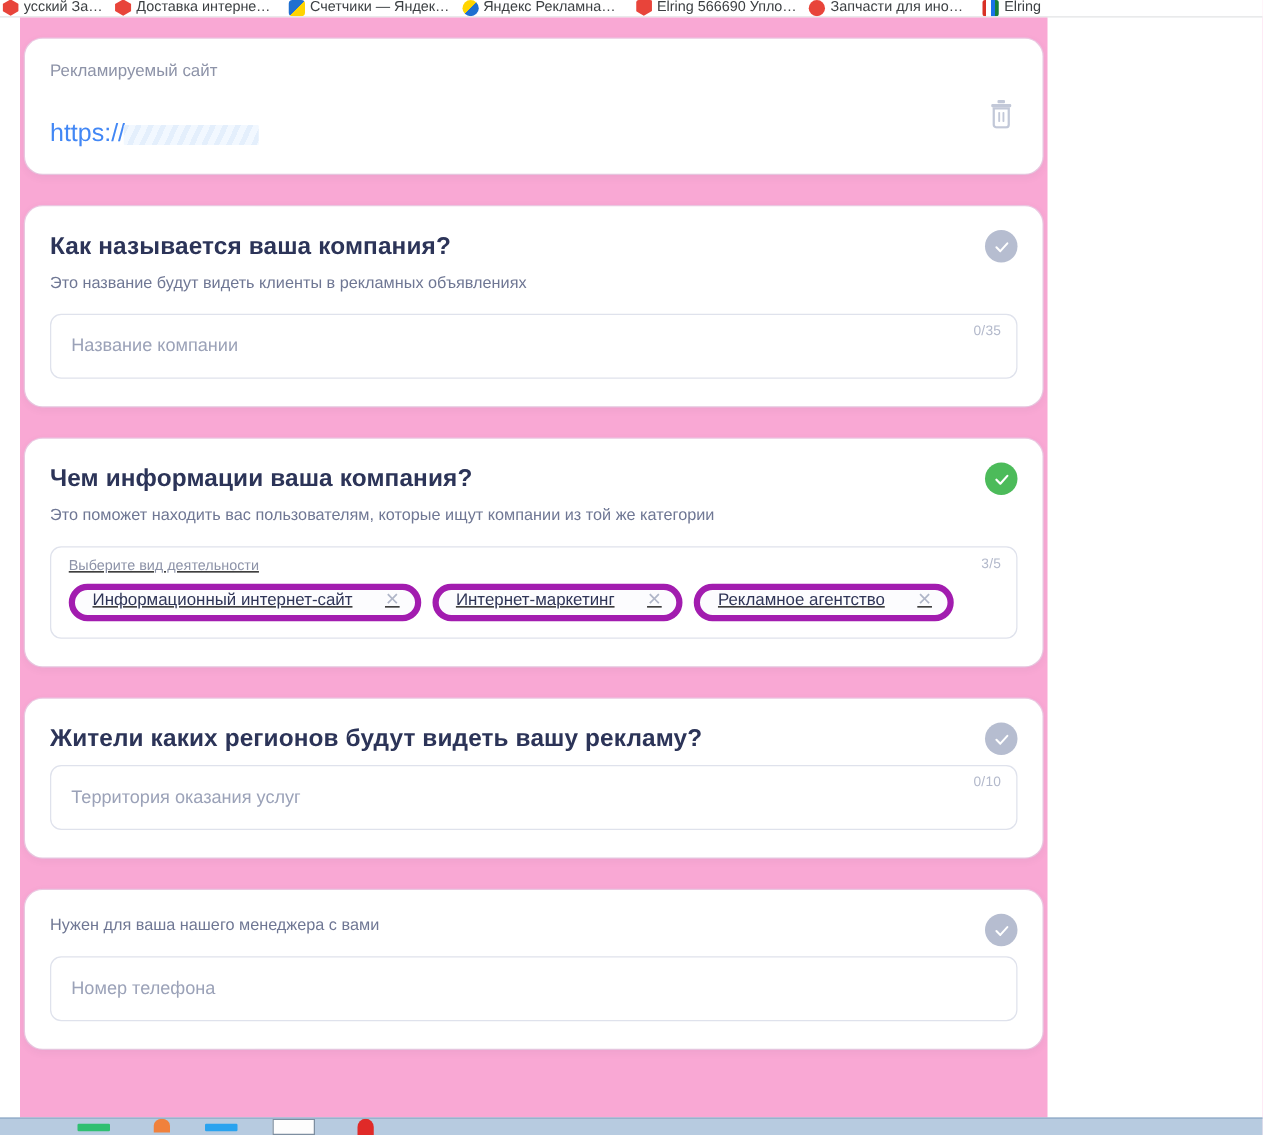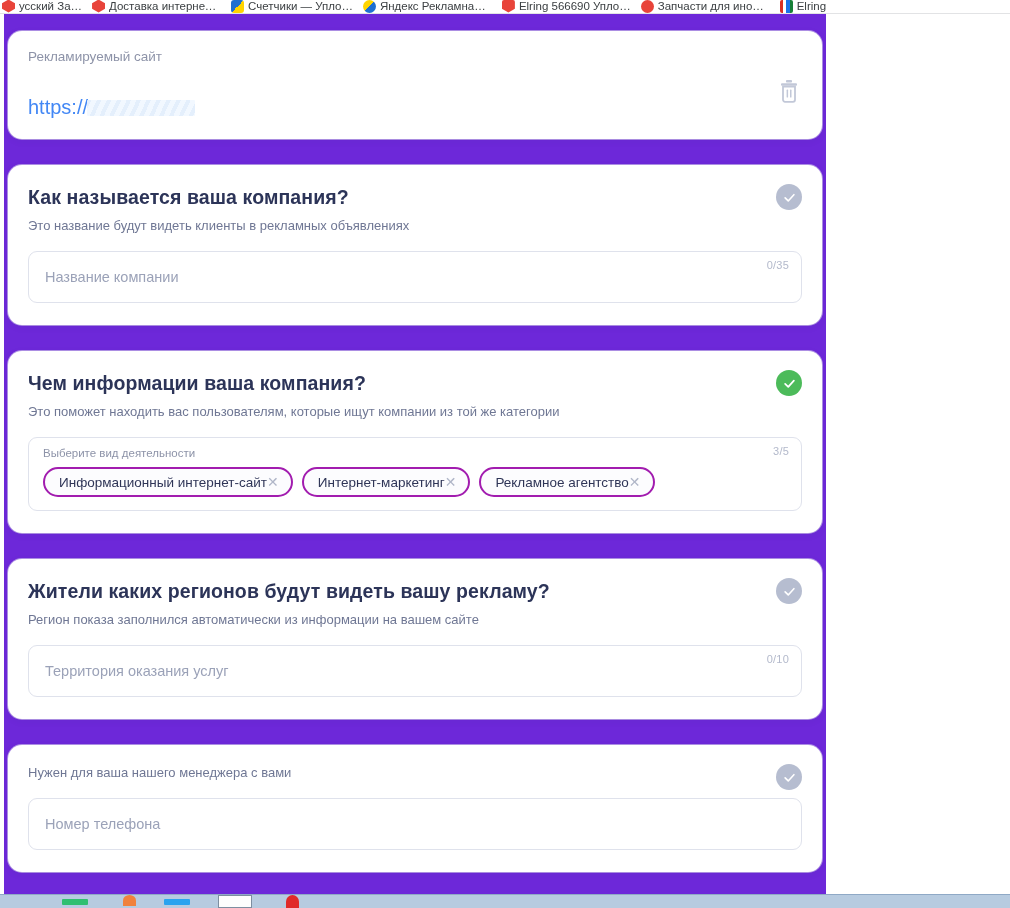--- a/index.html
+++ b/index.html
@@ -50,24 +50,24 @@
   .ico-red   { background: #e8443a; clip-path: polygon(50% 0,100% 28%,100% 72%,50% 100%,0 72%,0 28%); }
   .ico-blueyellow { background: linear-gradient(135deg,#1f6fd0 0 50%, #ffd400 50% 100%); border-radius: 3px; }
   .ico-yellowblue { background: linear-gradient(315deg,#1f6fd0 0 50%, #ffd400 50% 100%); border-radius: 50%; }
   .ico-redflag { background: #e8443a; clip-path: polygon(0 0,100% 0,100% 72%,50% 100%,0 72%); }
   .ico-eblue  { background: #e8443a; border-radius: 50%; color:#fff; font-size:10px; text-align:center; line-height:13px; font-weight:bold;}
   .ico-gmail  { background: linear-gradient(90deg,#d93025 0 22%,#ffffff 22% 50%,#1a73e8 50% 78%,#188038 78% 100%); border-radius:2px;}
 
   
   .page {
     position: absolute;
-    top: 14px; left: 4px;
+    top: 14px; left: 16px;
     width: 822px;
     height: 880px;
-    background: #6d28d9;
+    background: #f9a8d4;
     overflow: hidden;
   }
 
   .form-col {
     width: 814px;
     margin: 17px auto 0 auto;
   }
 
   .card {
     background: #ffffff;
@@ -161,34 +161,35 @@
   }
 
   
   .tag-field {
     position: relative;
     border: 1px solid #dfe2ec;
     border-radius: 9px;
     background: #ffffff;
     padding: 9px 14px 12px 14px;
     min-height: 74px;
+    text-decoration: underline;
   }
   .tag-field-label {
     font-size: 11.5px;
     color: #8d93a8;
     margin-bottom: 8px;
   }
   .chips { display: flex; flex-wrap: wrap; gap: 9px; }
   .chip {
     display: inline-flex;
-    align-items: center;
-    gap: 0;
+    align-items: flex-start;
+    gap: 26px;
     height: 30px;
     padding: 0 12px 0 14px;
-    border: 2px solid #a21caf;
+    border: 5px solid #a21caf;
     border-radius: 16px;
     background: #fcfcfe;
     font-size: 13.5px;
     color: #2f3557;
     white-space: nowrap;
   }
   .chip-x {
     color: #b0b6c8;
     font-size: 14px;
     line-height: 1;
@@ -224,21 +225,21 @@
   <div class="bookmark">
     <span class="bm-ico ico-red"></span>
     <span class="bm-label">усский За…</span>
   </div>
   <div class="bookmark">
     <span class="bm-ico ico-red"></span>
     <span class="bm-label">Доставка интернет…</span>
   </div>
   <div class="bookmark">
     <span class="bm-ico ico-blueyellow"></span>
-    <span class="bm-label">Счетчики — Уплo…</span>
+    <span class="bm-label">Счетчики — Яндек…</span>
   </div>
   <div class="bookmark">
     <span class="bm-ico ico-yellowblue"></span>
     <span class="bm-label">Яндекс Рекламная…</span>
   </div>
   <div class="bookmark">
     <span class="bm-ico ico-redflag"></span>
     <span class="bm-label">Elring 566690 Уплo…</span>
   </div>
   <div class="bookmark">
@@ -313,21 +314,20 @@
       </div>
     </div>
 
     <div class="card">
       <div class="status-badge grey">
         <svg viewBox="0 0 24 24" width="15" height="15">
           <path d="M5 12.5 L10 17.5 L19 7.5" fill="none" stroke="#ffffff" stroke-width="2.6" stroke-linecap="round" stroke-linejoin="round"></path>
         </svg>
       </div>
       <h2 class="q-title">Жители каких регионов будут видеть вашу рекламу?</h2>
-      <p class="q-sub">Регион показа заполнился автоматически из информации на вашем сайте</p>
       <div class="field">
         <span class="ph">Территория оказания услуг</span>
         <span class="counter">0/10</span>
       </div>
     </div>
 
     <div class="card">
       <div class="status-badge grey">
         <svg viewBox="0 0 24 24" width="15" height="15">
           <path d="M5 12.5 L10 17.5 L19 7.5" fill="none" stroke="#ffffff" stroke-width="2.6" stroke-linecap="round" stroke-linejoin="round"></path>

